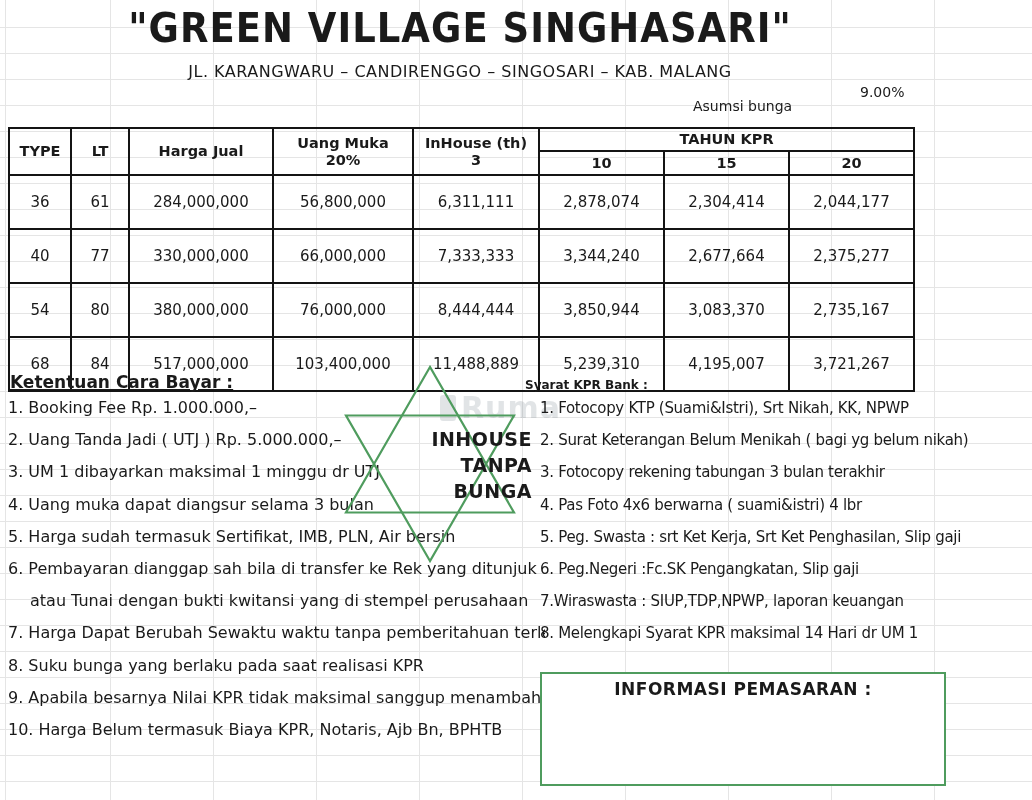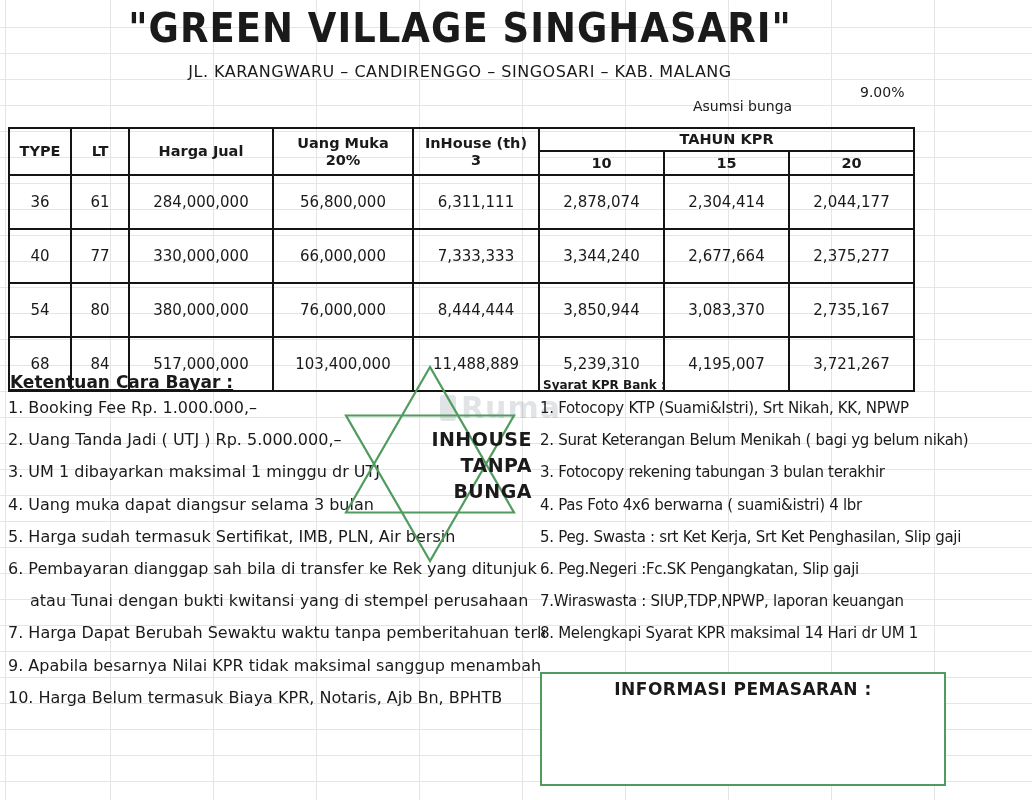--- a/index.html
+++ b/index.html
@@ -48,21 +48,21 @@
   }
   .list-left .hline{
     height:32.2px;line-height:32.2px;font-size:16px;white-space:nowrap;overflow:hidden;
   }
   .list-left .indent{padding-left:22px;}
   .heading-left{
     position:absolute;left:10px;top:372px;font-size:17px;font-weight:bold;
     text-decoration:underline;white-space:nowrap;
   }
   .heading-right{
-    position:absolute;left:543px;top:378px;font-size:12px;font-weight:bold;
+    position:absolute;left:525px;top:378px;font-size:12px;font-weight:bold;
     text-decoration:underline;white-space:nowrap;
   }
   .list-right{
     position:absolute;left:540px;top:392px;width:494px;overflow:hidden;
   }
   .list-right .hline{
     height:32.2px;line-height:32.2px;font-size:15px;letter-spacing:-0.3px;
     white-space:nowrap;overflow:hidden;
   }
 
@@ -180,20 +180,21 @@
   <div class="heading-left">Ketentuan Cara Bayar :</div>
   <div class="list-left">
     <div class="hline">1. Booking Fee Rp. 1.000.000,–</div>
     <div class="hline">2. Uang Tanda Jadi ( UTJ ) Rp. 5.000.000,–</div>
     <div class="hline">3. UM 1 dibayarkan maksimal 1 minggu dr UTJ</div>
     <div class="hline">4. Uang muka dapat diangsur selama 3 bulan</div>
     <div class="hline">5. Harga sudah termasuk Sertifikat, IMB, PLN, Air bersih</div>
     <div class="hline">6. Pembayaran dianggap sah bila di transfer ke Rek yang ditunjuk</div>
     <div class="hline indent">atau Tunai dengan bukti kwitansi yang di stempel perusahaan</div>
     <div class="hline">7. Harga Dapat Berubah Sewaktu waktu tanpa pemberitahuan terlebih dahulu</div>
+    <div class="hline">8. Suku bunga yang berlaku pada saat realisasi KPR</div>
     <div class="hline">9. Apabila besarnya Nilai KPR tidak maksimal sanggup menambah uang muka</div>
     <div class="hline">10. Harga Belum termasuk Biaya KPR, Notaris, Ajb Bn, BPHTB</div>
   </div>
 
   <div class="star-wrap">
     <svg width="204" height="200" viewBox="0 0 204 200">
       <polygon points="102,3 18,148.5 186,148.5" fill="none" stroke="#4f9c5e" stroke-width="2.2"></polygon>
       <polygon points="102,197 18,51.5 186,51.5" fill="none" stroke="#4f9c5e" stroke-width="2.2"></polygon>
     </svg>
     <div class="star-text">

